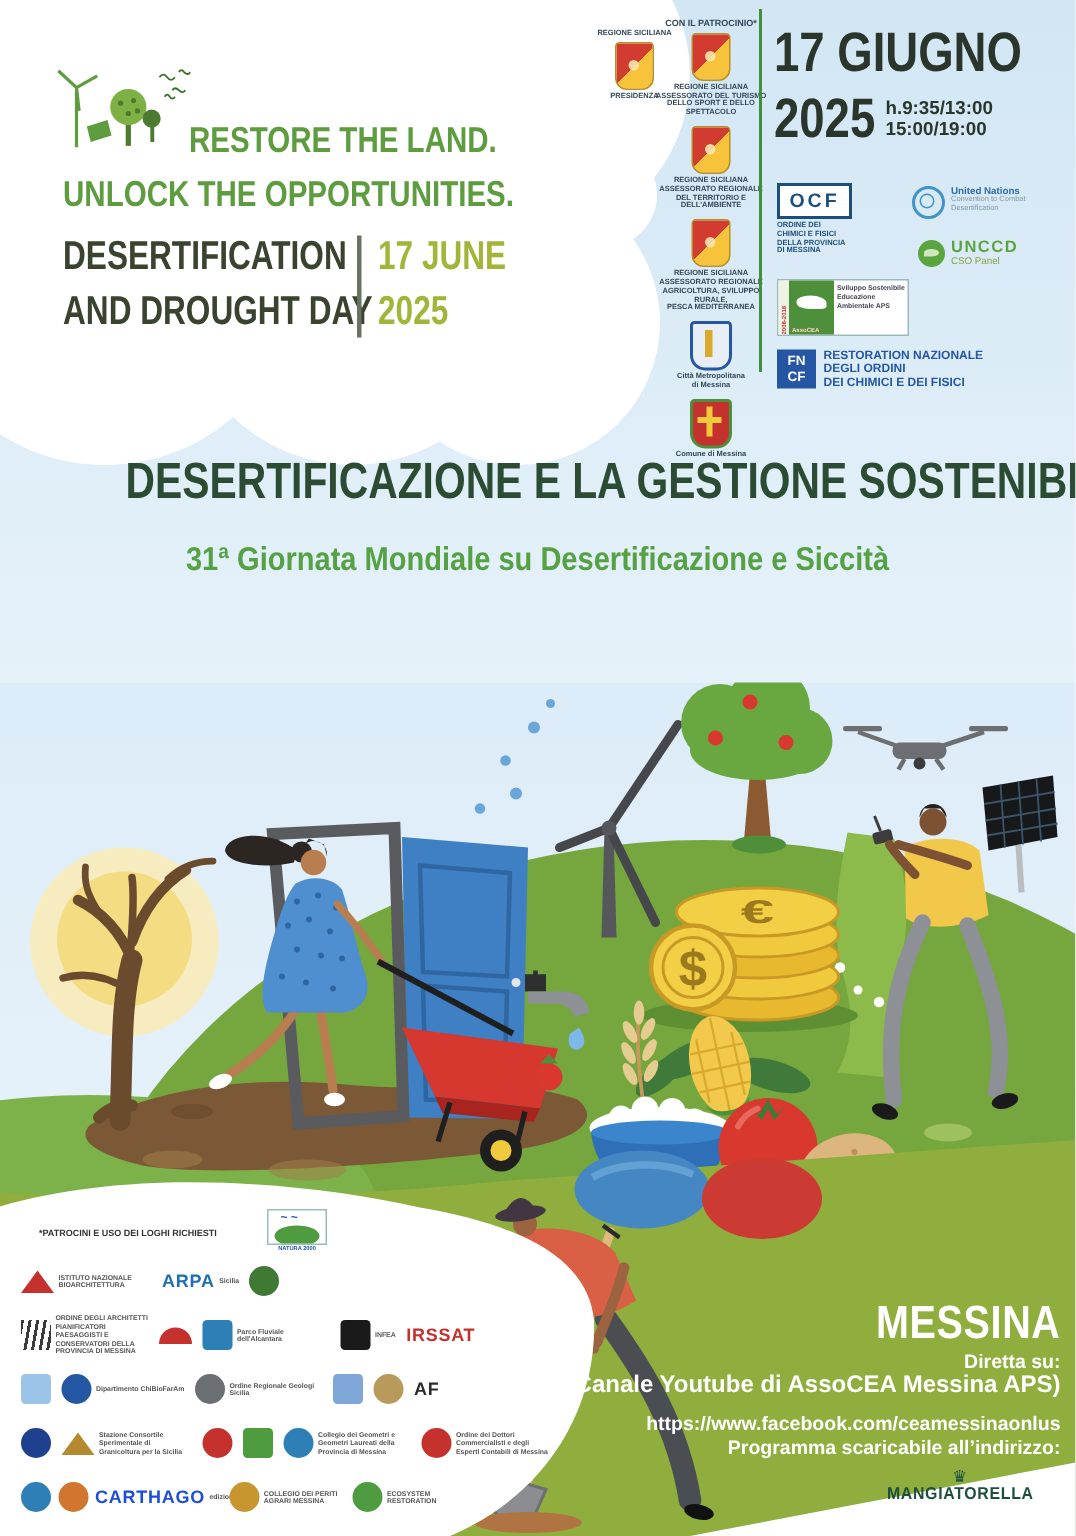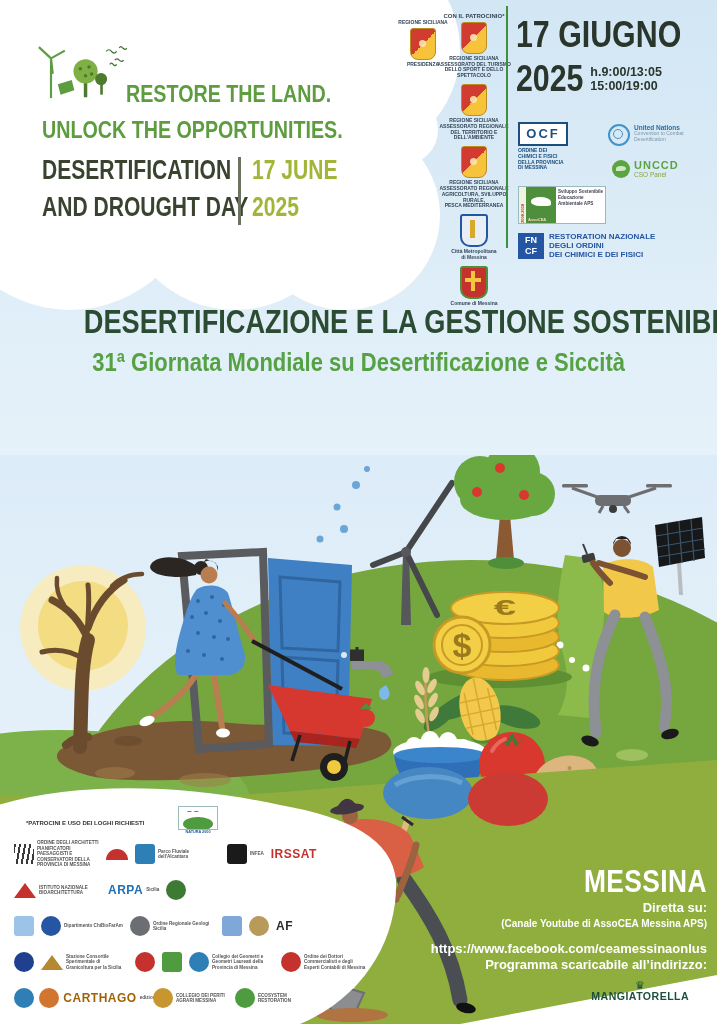--- a/index.html
+++ b/index.html
@@ -79,21 +79,21 @@
   
   .dateblk{position:absolute;left:516px;top:14px;width:198px;color:#2a352b;}
   .date1{font-size:37px;font-weight:bold;white-space:nowrap;transform:scaleX(.82);transform-origin:left;}
   .daterow{display:flex;align-items:flex-start;margin-top:2px;}
   .date2{font-size:37px;font-weight:bold;transform:scaleX(.82);transform-origin:left;}
   .hours{font-size:12.5px;font-weight:bold;line-height:13.5px;margin:8px 0 0 -8px;white-space:nowrap;}
   
   .headline{position:absolute;left:0;width:717px;top:302px;text-align:center;color:#2c4b33;}
   .headline .hl{font-size:34px;font-weight:bold;line-height:38.5px;white-space:nowrap;}
   .headline .hl span{display:inline-block;transform:scaleX(.8);}
-  .subtitle{margin-top:7px;font-size:25px;font-weight:bold;color:#55a143;white-space:nowrap;}
+  .subtitle{margin-top:19px;font-size:22px;font-weight:bold;color:#55a143;white-space:nowrap;}
   .subtitle span{display:inline-block;transform:scaleX(.88);}
   
   .illus{position:absolute;left:0;top:455px;width:717px;height:569px;}
   
   .messina{position:absolute;right:10px;top:864px;width:560px;text-align:right;color:#fff;}
   .mess-city{font-size:31px;font-weight:bold;letter-spacing:.5px;transform:scaleX(.85);transform-origin:right;}
   .mess-line{font-size:13px;font-weight:bold;line-height:16px;}
   .mess-gap{height:9px;}
   .mangia{position:absolute;right:24px;top:980px;text-align:center;color:#1d4f3c;}
   .mangia-emblem{font-size:11px;line-height:10px;}
@@ -249,21 +249,21 @@
 DEGLI ORDINI
 DEI CHIMICI E DEI FISICI</div>
     </div>
   </div>
 
   <div class="dateblk">
     <div class="date1">17 GIUGNO</div>
     <div class="daterow">
       <div class="date2">2025</div>
       <div class="hours">
-        <div>h.9:00/13:05</div>
+        <div>h.9:35/13:00</div>
         <div>15:00/19:00</div>
       </div>
     </div>
   </div>
 
   <div class="headline">
     <div class="hl"><span>DESERTIFICAZIONE E LA GESTIONE SOSTENIBILE</span></div>
     <div class="subtitle"><span>31ª Giornata Mondiale su Desertificazione e Siccità</span></div>
   </div>
 
@@ -541,53 +541,53 @@
 
   <div class="note">*PATROCINI E USO DEI LOGHI RICHIESTI</div>
   <div class="natura">
     <div class="natura-box"></div>
     <div class="natura-lab">NATURA 2000</div>
   </div>
 
   <div class="logo-rows" id="logo-rows">
       <div class="logo-row">
         <div class="logo-item">
+          <span class="mk tri" style="border-bottom-color: rgb(197, 50, 46);"></span>
+          <span class="lab">ISTITUTO NAZIONALE BIOARCHITETTURA</span>
+        </div>
+        <div class="logo-item">
+          <span class="mk text" style="color: rgb(31, 111, 181);">ARPA</span>
+          <span class="lab">Sicilia</span>
+        </div>
+        <div class="logo-item">
+          <span class="mk circle" style="background: rgb(62, 122, 52);"></span>
+        </div>
+      </div>
+      <div class="logo-row">
+        <div class="logo-item">
           <span class="mk lines" style="background: rgb(58, 58, 58);"></span>
           <span class="lab">ORDINE DEGLI ARCHITETTI PIANIFICATORI PAESAGGISTI E CONSERVATORI DELLA PROVINCIA DI MESSINA</span>
         </div>
         <div class="logo-item">
           <span class="mk arc" style="background: rgb(197, 50, 46);"></span>
         </div>
         <div class="logo-item">
           <span class="mk rect" style="background: rgb(46, 127, 181);"></span>
           <span class="lab">Parco Fluviale dell'Alcantara</span>
         </div>
         <div class="logo-item">
           <span class="mk rect" style="background: rgb(26, 26, 26);"></span>
           <span class="lab">INFEA</span>
         </div>
         <div class="logo-item">
           <span class="mk text" style="color: rgb(197, 50, 46);">IRSSAT</span>
         </div>
       </div>
       <div class="logo-row">
         <div class="logo-item">
-          <span class="mk tri" style="border-bottom-color: rgb(197, 50, 46);"></span>
-          <span class="lab">ISTITUTO NAZIONALE BIOARCHITETTURA</span>
-        </div>
-        <div class="logo-item">
-          <span class="mk text" style="color: rgb(31, 111, 181);">ARPA</span>
-          <span class="lab">Sicilia</span>
-        </div>
-        <div class="logo-item">
-          <span class="mk circle" style="background: rgb(62, 122, 52);"></span>
-        </div>
-      </div>
-      <div class="logo-row">
-        <div class="logo-item">
           <span class="mk rect" style="background: rgb(156, 195, 232);"></span>
         </div>
         <div class="logo-item">
           <span class="mk circle" style="background: rgb(36, 86, 164);"></span>
           <span class="lab">Dipartimento ChiBioFarAm</span>
         </div>
         <div class="logo-item">
           <span class="mk circle" style="background: rgb(107, 111, 115);"></span>
           <span class="lab">Ordine Regionale Geologi Sicilia</span>
         </div>
@@ -625,38 +625,38 @@
         </div>
       </div>
       <div class="logo-row">
         <div class="logo-item">
           <span class="mk circle" style="background: rgb(46, 127, 181);"></span>
         </div>
         <div class="logo-item">
           <span class="mk circle" style="background: rgb(210, 118, 47);"></span>
         </div>
         <div class="logo-item">
-          <span class="mk text" style="color: #a16207;">CARTHAGO</span>
+          <span class="mk text" style="color: #1d4ed8;">CARTHAGO</span>
           <span class="lab">edizioni</span>
         </div>
         <div class="logo-item">
           <span class="mk circle" style="background: rgb(200, 150, 46);"></span>
           <span class="lab">COLLEGIO DEI PERITI AGRARI MESSINA</span>
         </div>
         <div class="logo-item">
           <span class="mk circle" style="background: rgb(78, 156, 63);"></span>
           <span class="lab">ECOSYSTEM RESTORATION</span>
         </div>
       </div>
     </div>
 
   <div class="messina">
     <div class="mess-city">MESSINA</div>
     <div class="mess-line">Diretta su:</div>
-    <div class="mess-line" style="font-size:10px">(Canale Youtube di AssoCEA Messina APS)</div>
+    <div class="mess-line" style="font-size:16px">(Canale Youtube di AssoCEA Messina APS)</div>
     <div class="mess-gap"></div>
     <div class="mess-line">https://www.facebook.com/ceamessinaonlus</div>
     <div class="mess-line">Programma scaricabile all’indirizzo:</div>
   </div>
 
   <div class="mangia">
     <div class="mangia-emblem">♛</div>
     <div class="mangia-name">MANGIATORELLA</div>
   </div>
 </div>

